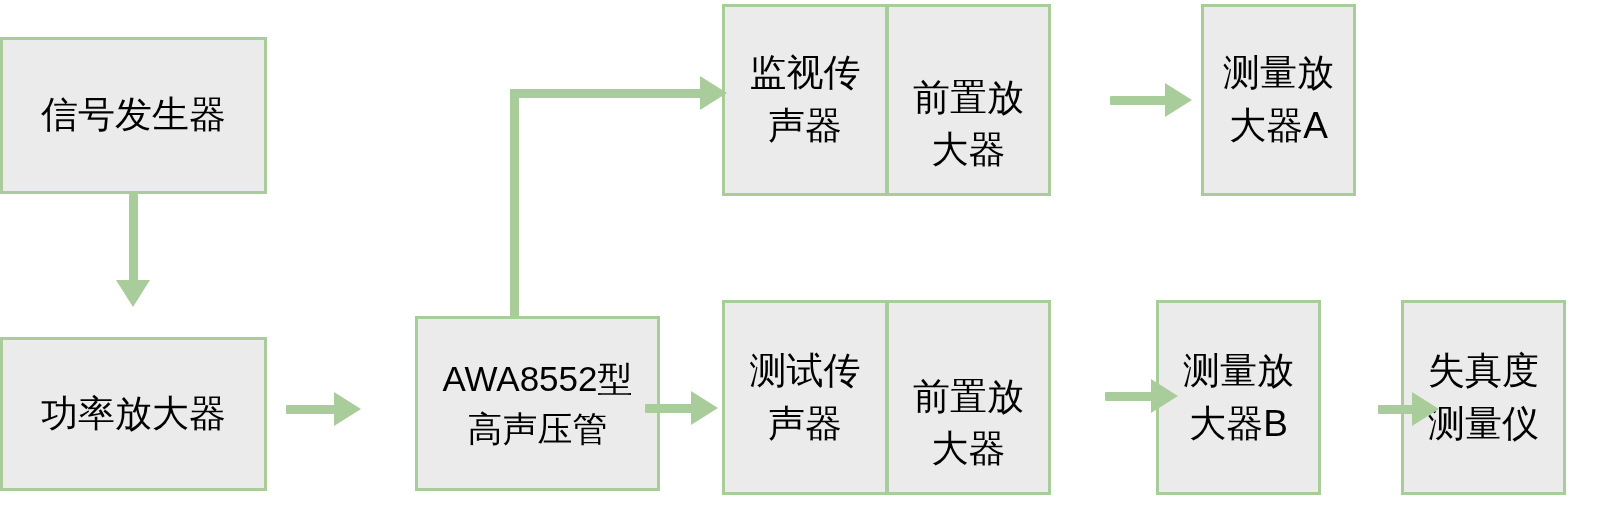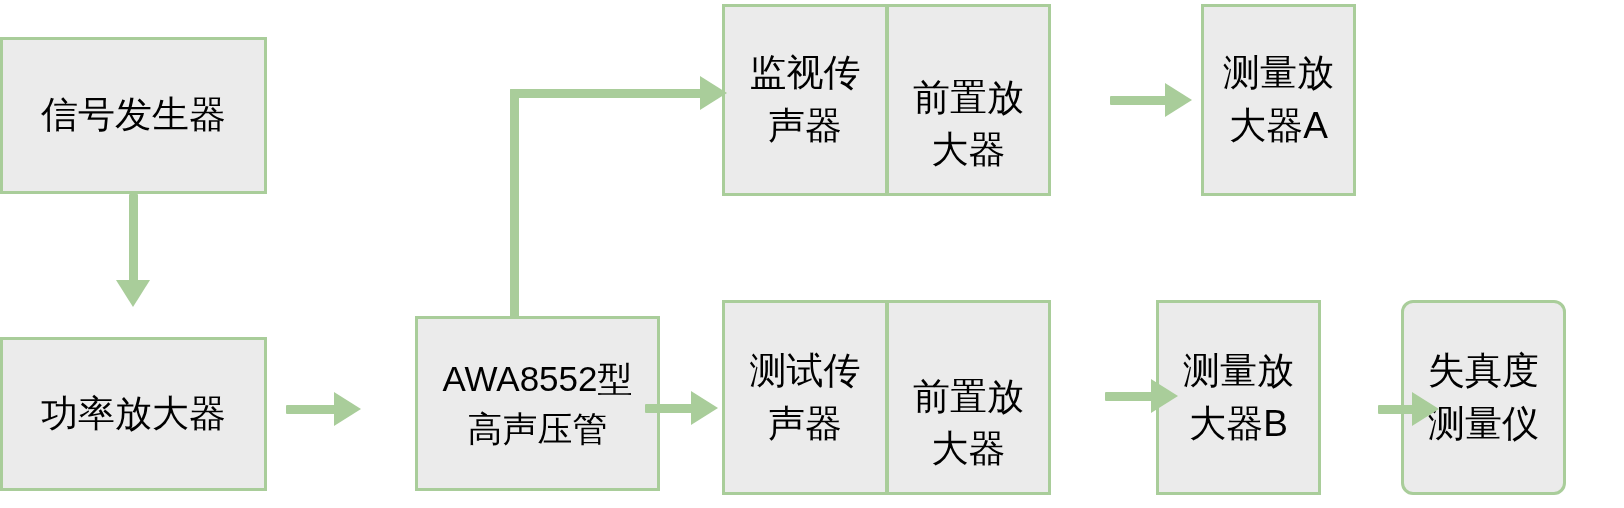--- a/index.html
+++ b/index.html
@@ -111,21 +111,21 @@
   <div class="node pair-right" style="left:887px; top:300px; width:164px; height:195px;">
     <span>前置放
 大器</span>
   </div>
 
   <div class="node" style="left:1156px; top:300px; width:165px; height:195px;">
     <span>测量放
 大器B</span>
   </div>
 
-  <div class="node" style="left:1401px; top:300px; width:165px; height:195px;border-radius:12px;">
+  <div class="node" style="left:1401px; top:300px; width:165px; height:195px;">
     <span>失真度
 测量仪</span>
   </div>
 
   <div class="conn">
     <div class="v-line" style="left:129px; top:194px; height:88px;"></div>
     <div class="arrow-down" style="left:116px; top:280px;"></div>
   </div>
 
   <div class="conn">

